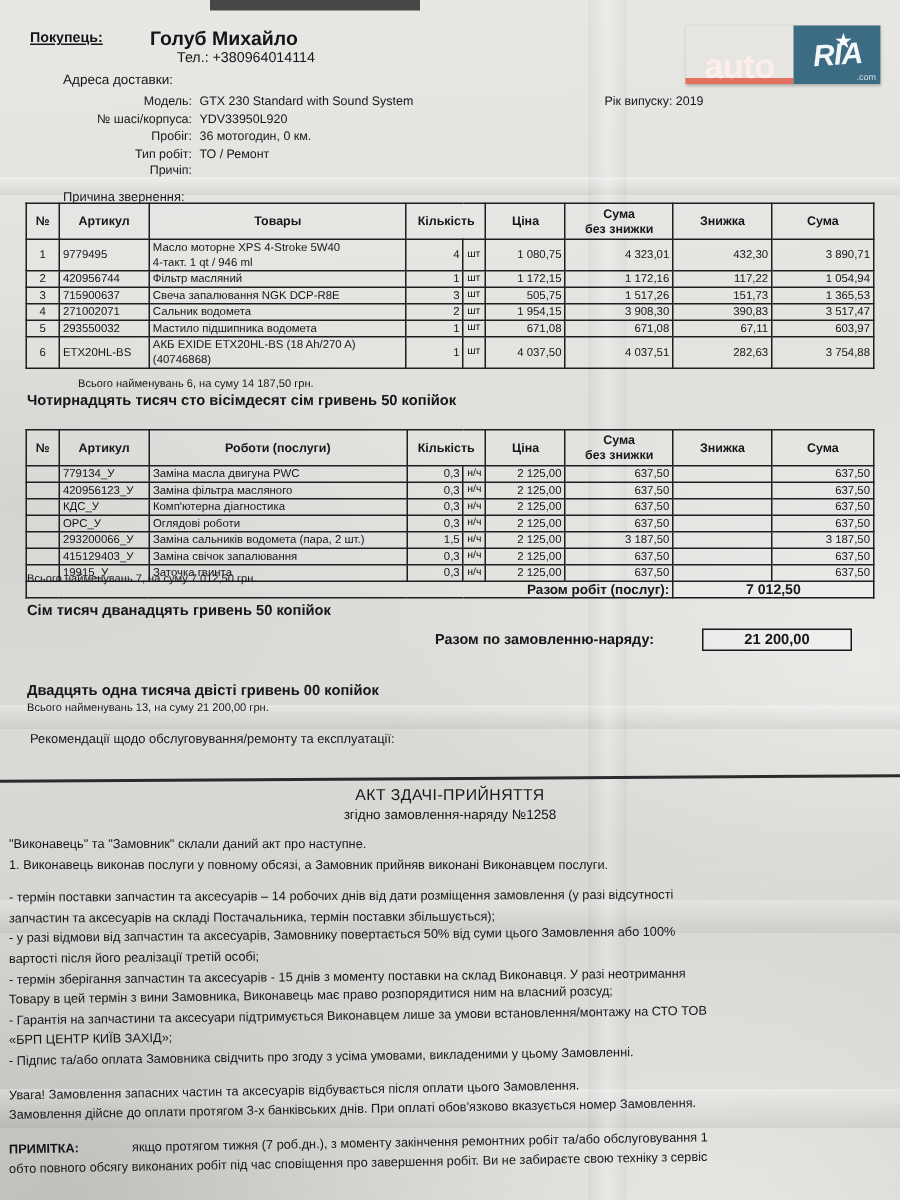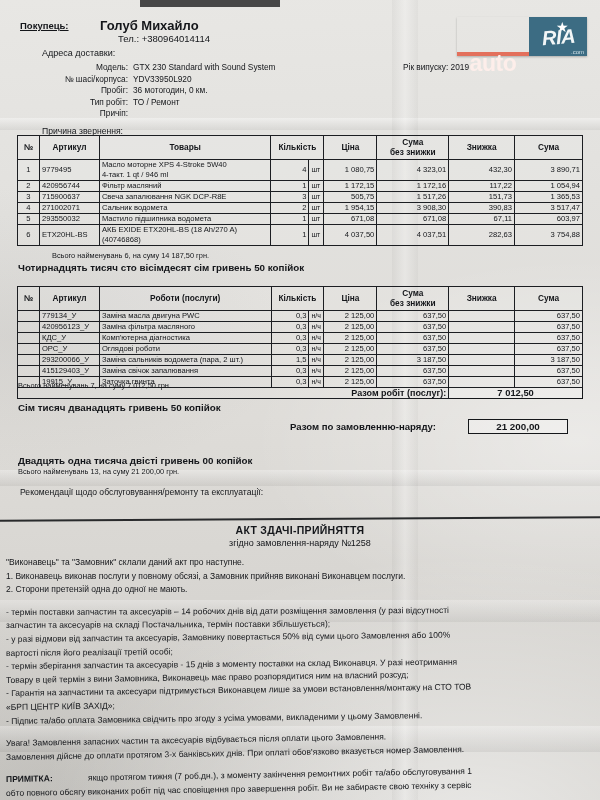--- a/index.html
+++ b/index.html
@@ -41,21 +41,21 @@
   .specs{position:absolute;left:30px;top:54px;font-size:8.3px;line-height:11.6px;}
   .specs .row{display:flex;}
   .specs .k{width:98px;text-align:right;padding-right:5px;}
   .specs .v{font-weight:500;}
   .year{position:absolute;left:403px;top:54px;font-size:8.3px;}
   .lbl-reason{position:absolute;left:42px;top:118px;font-size:8.6px;}
 
   
   .logo{position:absolute;right:13px;top:9px;display:flex;height:39px;
         box-shadow:0 1px 2px rgba(0,0,0,.25);}
-  .logo .l{width:72px;background:#e3705c;display:flex;align-items:flex-start;justify-content:center;margin-top:35px;}
+  .logo .l{width:72px;background:#e3705c;display:flex;align-items:flex-end;justify-content:center;margin-top:35px;}
   .logo .l span{color:#fdeeea;font-size:23px;font-weight:700;letter-spacing:-.4px;line-height:1;}
   .logo .r{width:58px;background:#3c6c83;position:relative;display:flex;align-items:center;justify-content:center;}
   .logo .r .ria{color:#f2f6f7;font-size:20px;font-weight:800;font-style:italic;letter-spacing:-.5px;line-height:1;
                 transform:rotate(-4deg);}
   .logo .r .star{position:absolute;left:27px;top:3px;font-size:14px;color:#fff;line-height:1;}
   .logo .r .dotcom{position:absolute;right:3px;bottom:1px;font-size:6px;color:#cfe0e6;}
 
   
   table.doc{position:absolute;border-collapse:collapse;font-size:7.6px;}
   table.doc th,table.doc td{border:1px solid #1c1e22;padding:0 2px;line-height:10px;
@@ -72,21 +72,21 @@
   .sumwords{position:absolute;font-size:9.8px;font-weight:700;}
 
   .grandrow{position:absolute;display:flex;align-items:center;}
   .grandrow .gl{font-size:9.6px;font-weight:700;}
   .grandrow .gv{margin-left:8px;border:1.8px solid #15171a;padding:1px 10px;font-size:9.8px;font-weight:700;
                 background:rgba(255,255,255,.25);min-width:78px;text-align:center;}
 
   .recom{position:absolute;left:20px;top:487px;font-size:8.6px;}
   .hrule{position:absolute;left:0;top:518px;width:600px;height:2px;background:#15171a;opacity:.9;
          transform:rotate(-.35deg);}
-  .actTitle{position:absolute;left:0;top:524px;width:600px;text-align:center;font-size:10.5px;font-weight:700;letter-spacing:.3px;}
+  .actTitle{position:absolute;left:0;top:524px;width:600px;text-align:center;font-size:10.5px;font-weight:400;letter-spacing:.3px;}
   .actSub{position:absolute;left:0;top:538px;width:600px;text-align:center;font-size:9px;}
 
   
   .legal{position:absolute;left:6px;top:556px;width:588px;font-size:8.5px;line-height:13.6px;}
   .legal p{margin:0;}
   .legal .gap{height:9px;}
   .legal .b1{transform:rotate(-.25deg);transform-origin:left center;}
   .legal .b2{transform:rotate(-.55deg);transform-origin:left center;}
   .legal .b3{transform:rotate(-.8deg);transform-origin:left center;}
   .legal .b4{transform:rotate(-1.0deg);transform-origin:left center;}
@@ -385,21 +385,20 @@
 
     <div class="recom">Рекомендації щодо обслуговування/ремонту та експлуатації:</div>
 
     <div class="hrule"></div>
     <div class="actTitle">АКТ ЗДАЧІ-ПРИЙНЯТТЯ</div>
     <div class="actSub">згідно замовлення-наряду №1258</div>
 
     <div class="legal">
       <p>"Виконавець" та "Замовник" склали даний акт про наступне.</p>
       <p>1. Виконавець виконав послуги у повному обсязі, а Замовник прийняв виконані Виконавцем послуги.</p>
-      <p>2. Сторони претензій одна до одної не мають.</p>
       <div class="gap"></div>
       <p class="b1">- термін поставки запчастин та аксесуарів – 14 робочих днів від дати розміщення замовлення (у разі відсутності</p>
       <p class="b1">запчастин та аксесуарів на складі Постачальника, термін поставки збільшується);</p>
       <p class="b2">- у разі відмови від запчастин та аксесуарів, Замовнику повертається 50% від суми цього Замовлення або 100%</p>
       <p class="b2">вартості після його реалізації третій особі;</p>
       <p class="b2">- термін зберігання запчастин та аксесуарів - 15 днів з моменту поставки на склад Виконавця. У разі неотримання</p>
       <p class="b3">Товару в цей термін з вини Замовника, Виконавець має право розпорядитися ним на власний розсуд;</p>
       <p class="b3">- Гарантія на запчастини та аксесуари підтримується Виконавцем лише за умови встановлення/монтажу на СТО ТОВ</p>
       <p class="b3">«БРП ЦЕНТР КИЇВ ЗАХІД»;</p>
       <p class="b3">- Підпис та/або оплата Замовника свідчить про згоду з усіма умовами, викладеними у цьому Замовленні.</p>

